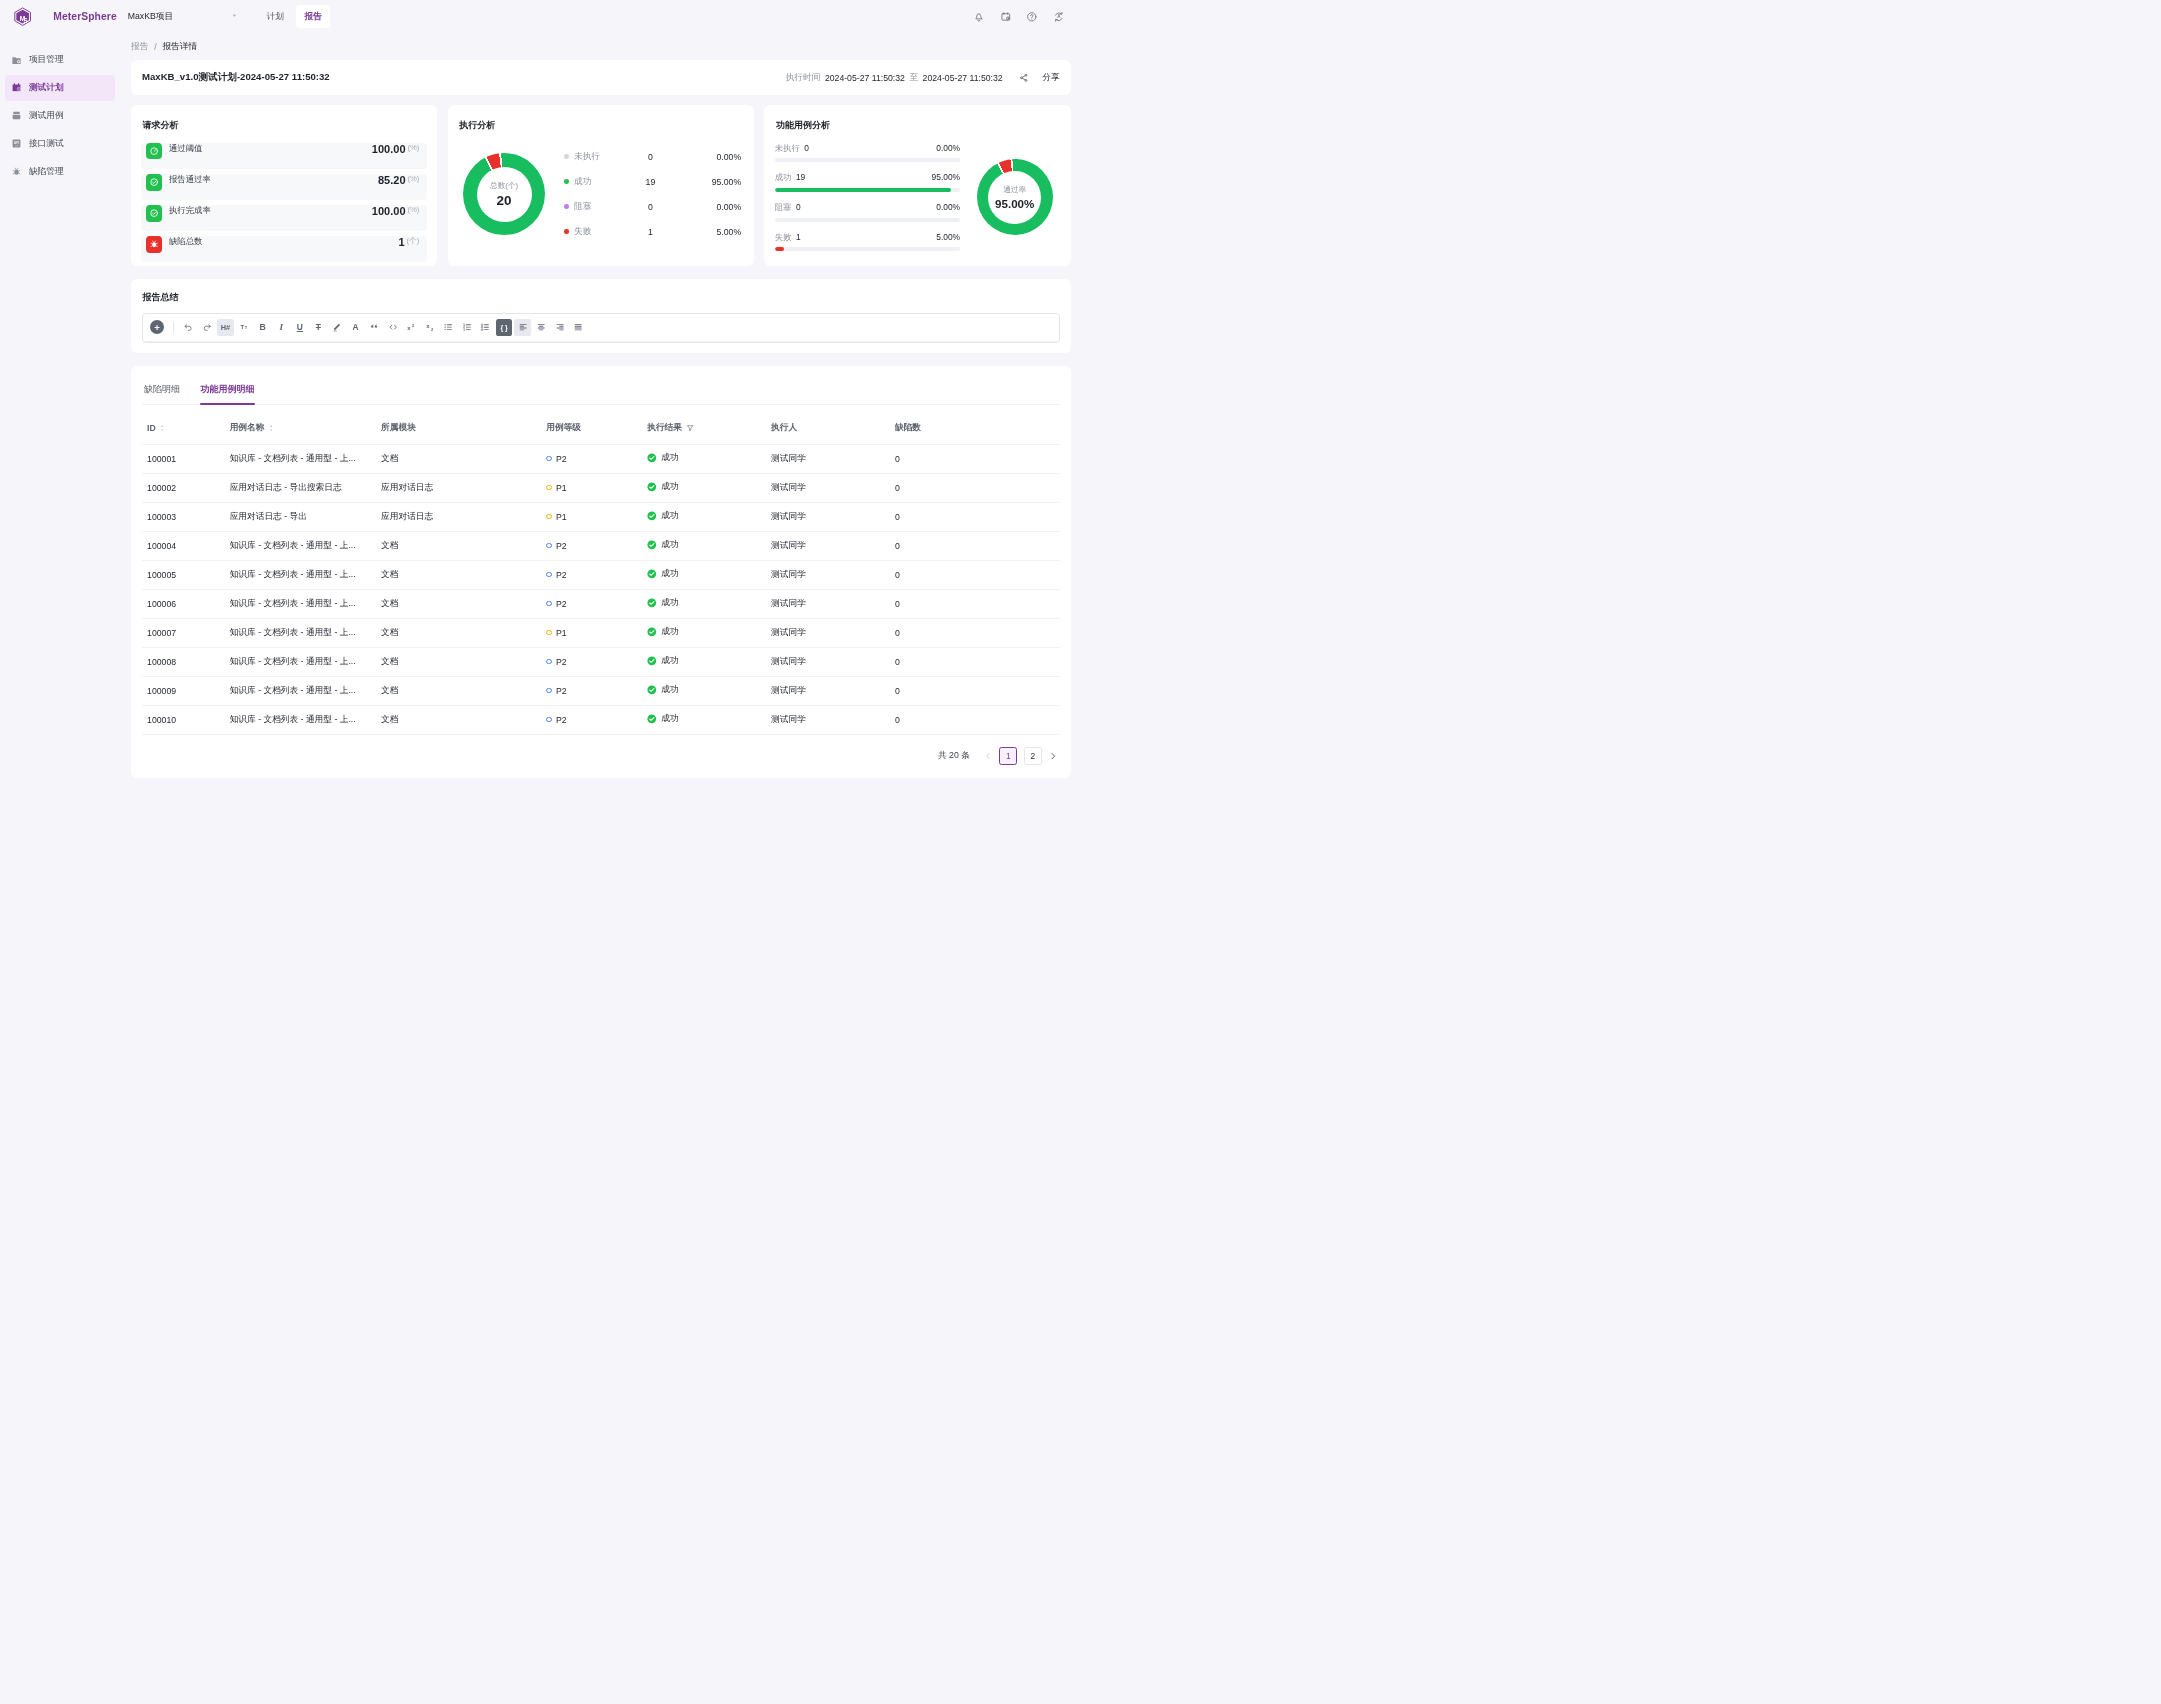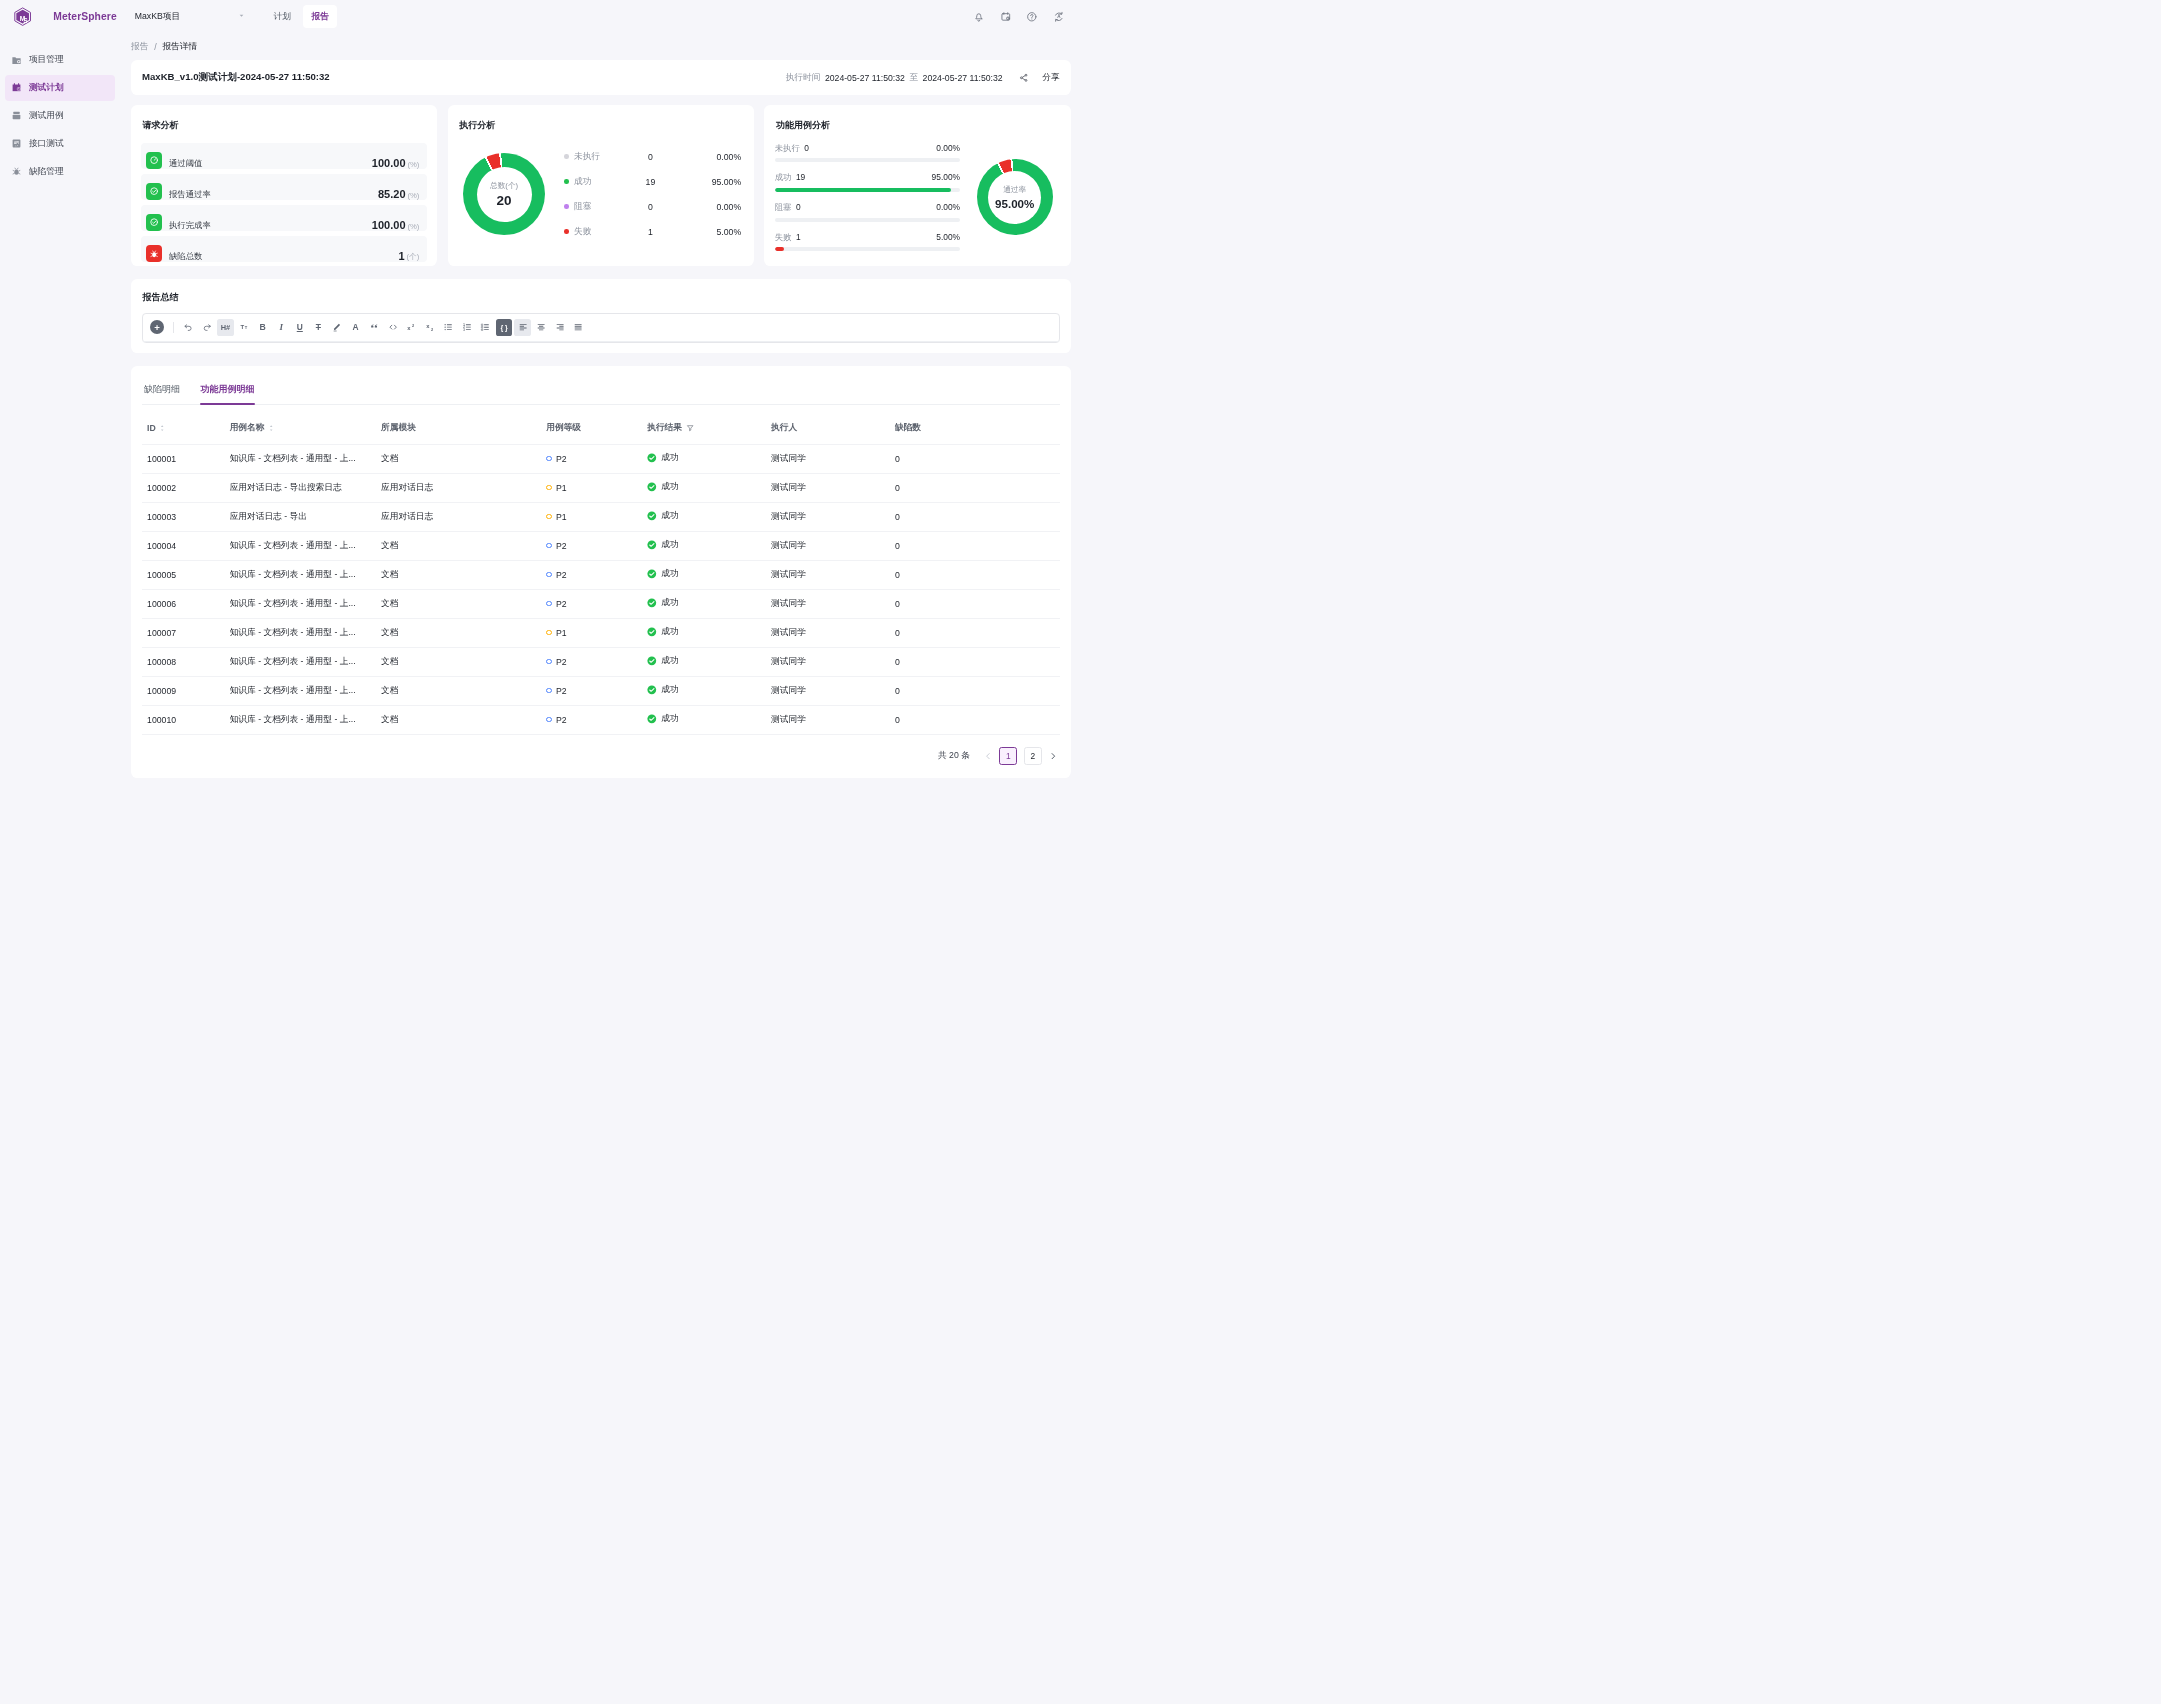--- a/index.html
+++ b/index.html
@@ -9,21 +9,21 @@
     --line:#eef0f3; --row-line:#f1f2f5; --tile-bg:#f7f8fa; --page:#f6f6fa;
   }
   *{margin:0;padding:0;box-sizing:border-box}
   html,body{width:1081px}
   body{min-height:852px;background:var(--page);font-family:"Liberation Sans","DejaVu Sans",sans-serif;color:var(--txt)}
   svg{display:block}
   
   .topbar{height:33px;display:flex;align-items:center;padding:0 16.7px 0 13px}
   .logo{display:flex;align-items:center;gap:21px}
   .logo-text{font-size:10.3px;font-weight:bold;color:var(--purple);letter-spacing:0.1px}
-  .project{margin-left:18px;width:111px;display:flex;align-items:flex-start;justify-content:space-between;font-size:8.7px;color:var(--txt);cursor:pointer}
+  .project{margin-left:11px;width:111px;display:flex;align-items:flex-start;justify-content:space-between;font-size:8.7px;color:var(--txt);cursor:pointer}
   .project .caret{width:9px;height:9px;color:#a9aeb8}
   .nav{margin-left:19.3px;display:flex;gap:3.9px;}
   .nav-item{padding:5.1px 8.4px;border-radius:3.9px;font-size:8.7px;color:var(--txt2);cursor:pointer}
   .nav-item.active{background:#fff;color:var(--purple);font-weight:bold}
   .top-icons{margin-left:auto;display:flex;align-items:center;gap:15px}
   .top-icons .tico{width:11.6px;height:11.6px;color:#6f7580;cursor:pointer}
   
   .app{display:flex;align-items:flex-start}
   .sidebar{width:120px;flex:0 0 120px;padding:14px 5.1px 0}
   .side-item{height:26px;margin-bottom:1.9px;display:flex;align-items:center;gap:6.4px;padding:0 6.4px;border-radius:3.9px;font-size:8.7px;color:#3d424d;cursor:pointer}
@@ -38,21 +38,21 @@
   .title-card h1{font-size:9.6px;font-weight:bold}
   .title-meta{margin-left:auto;display:flex;align-items:center;gap:4.5px;font-size:8.7px}
   .title-meta .lbl{color:var(--gray)}
   .share{display:flex;align-items:center;gap:14px;margin-left:11.6px;cursor:pointer;color:var(--txt)}
   .share svg{width:9.6px;height:9.6px;color:#3d424d}
   
   .cards{display:grid;grid-template-columns:1fr 1fr 1fr;gap:10.3px;margin-bottom:13px}
   .card{background:#fff;border-radius:6.4px;padding:10.3px;height:161px}
   .card-title{font-size:9px;font-weight:bold;margin:3.9px 0 10.3px 1.3px}
   
-  .metric{height:26px;background:var(--tile-bg);border-radius:3.9px;display:flex;align-items:flex-end;padding:0 7.7px 0 4.5px;margin-bottom:5.1px}
+  .metric{height:26px;background:var(--tile-bg);border-radius:3.9px;display:flex;align-items:flex-start;padding:0 7.7px 0 4.5px;margin-bottom:5.1px}
   .metric .tile{width:16.7px;height:16.7px;border-radius:3.9px;display:flex;align-items:center;justify-content:center;color:#fff}
   .metric .tile svg{width:10.3px;height:10.3px}
   .metric .m-label{margin-left:6.4px;font-size:8.4px;color:#363b44}
   .metric .m-val{margin-left:auto;font-size:11px;font-weight:bold}
   .metric .m-unit{font-size:7.7px;color:#a9aeb8;margin-left:1.9px}
   
   .exec-body{display:flex;align-items:center;margin-top:11.6px}
   .donut{position:relative;border-radius:50%}
   .donut .hole{position:absolute;background:#fff;border-radius:50%;display:flex;flex-direction:column;align-items:center;justify-content:center}
   .donut .c-lbl{font-size:7.7px;color:var(--gray)}

